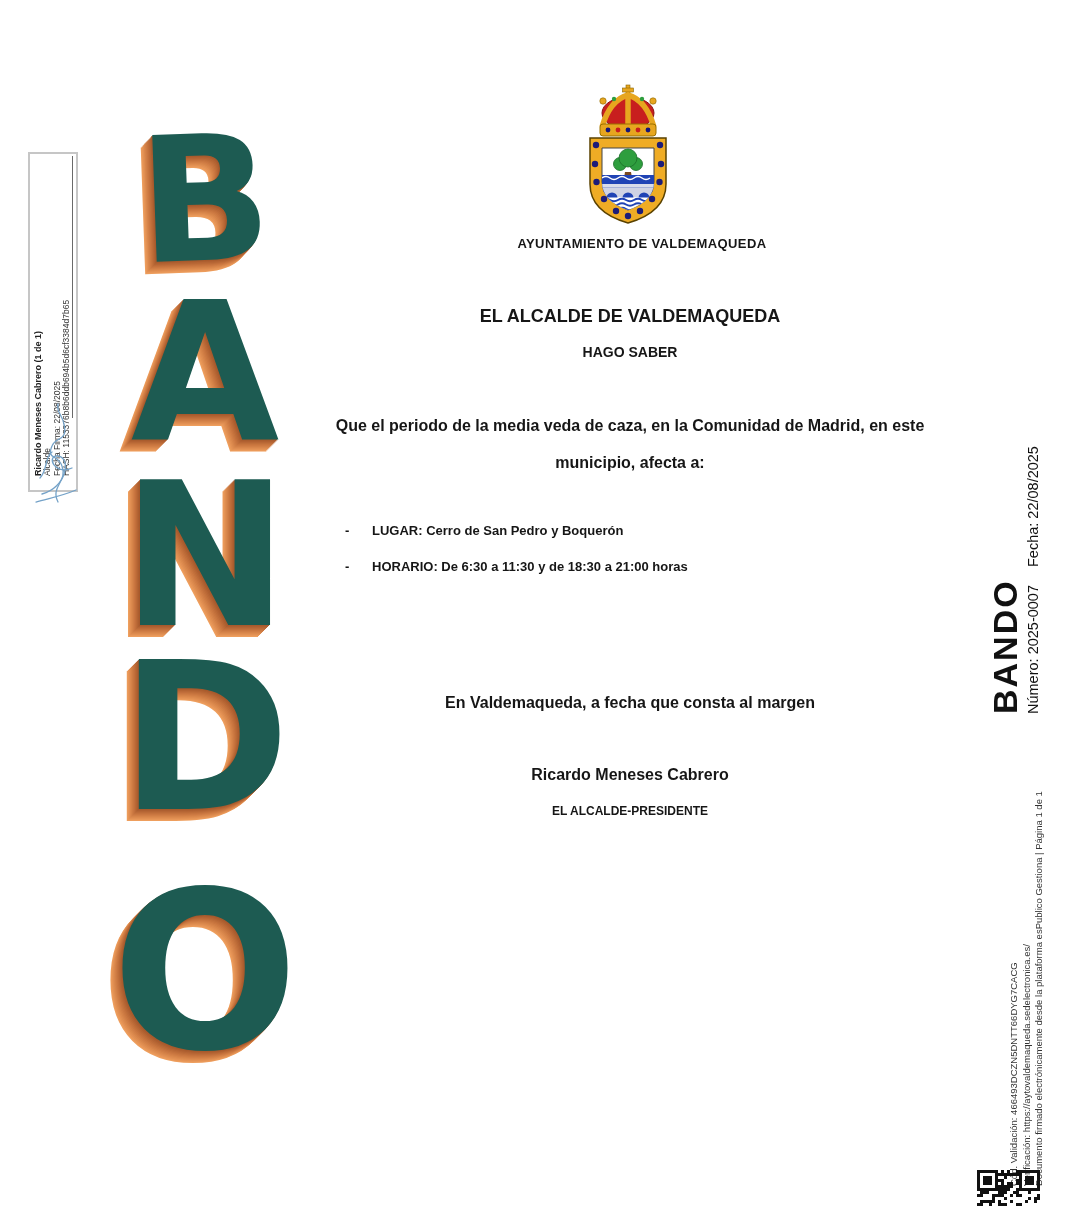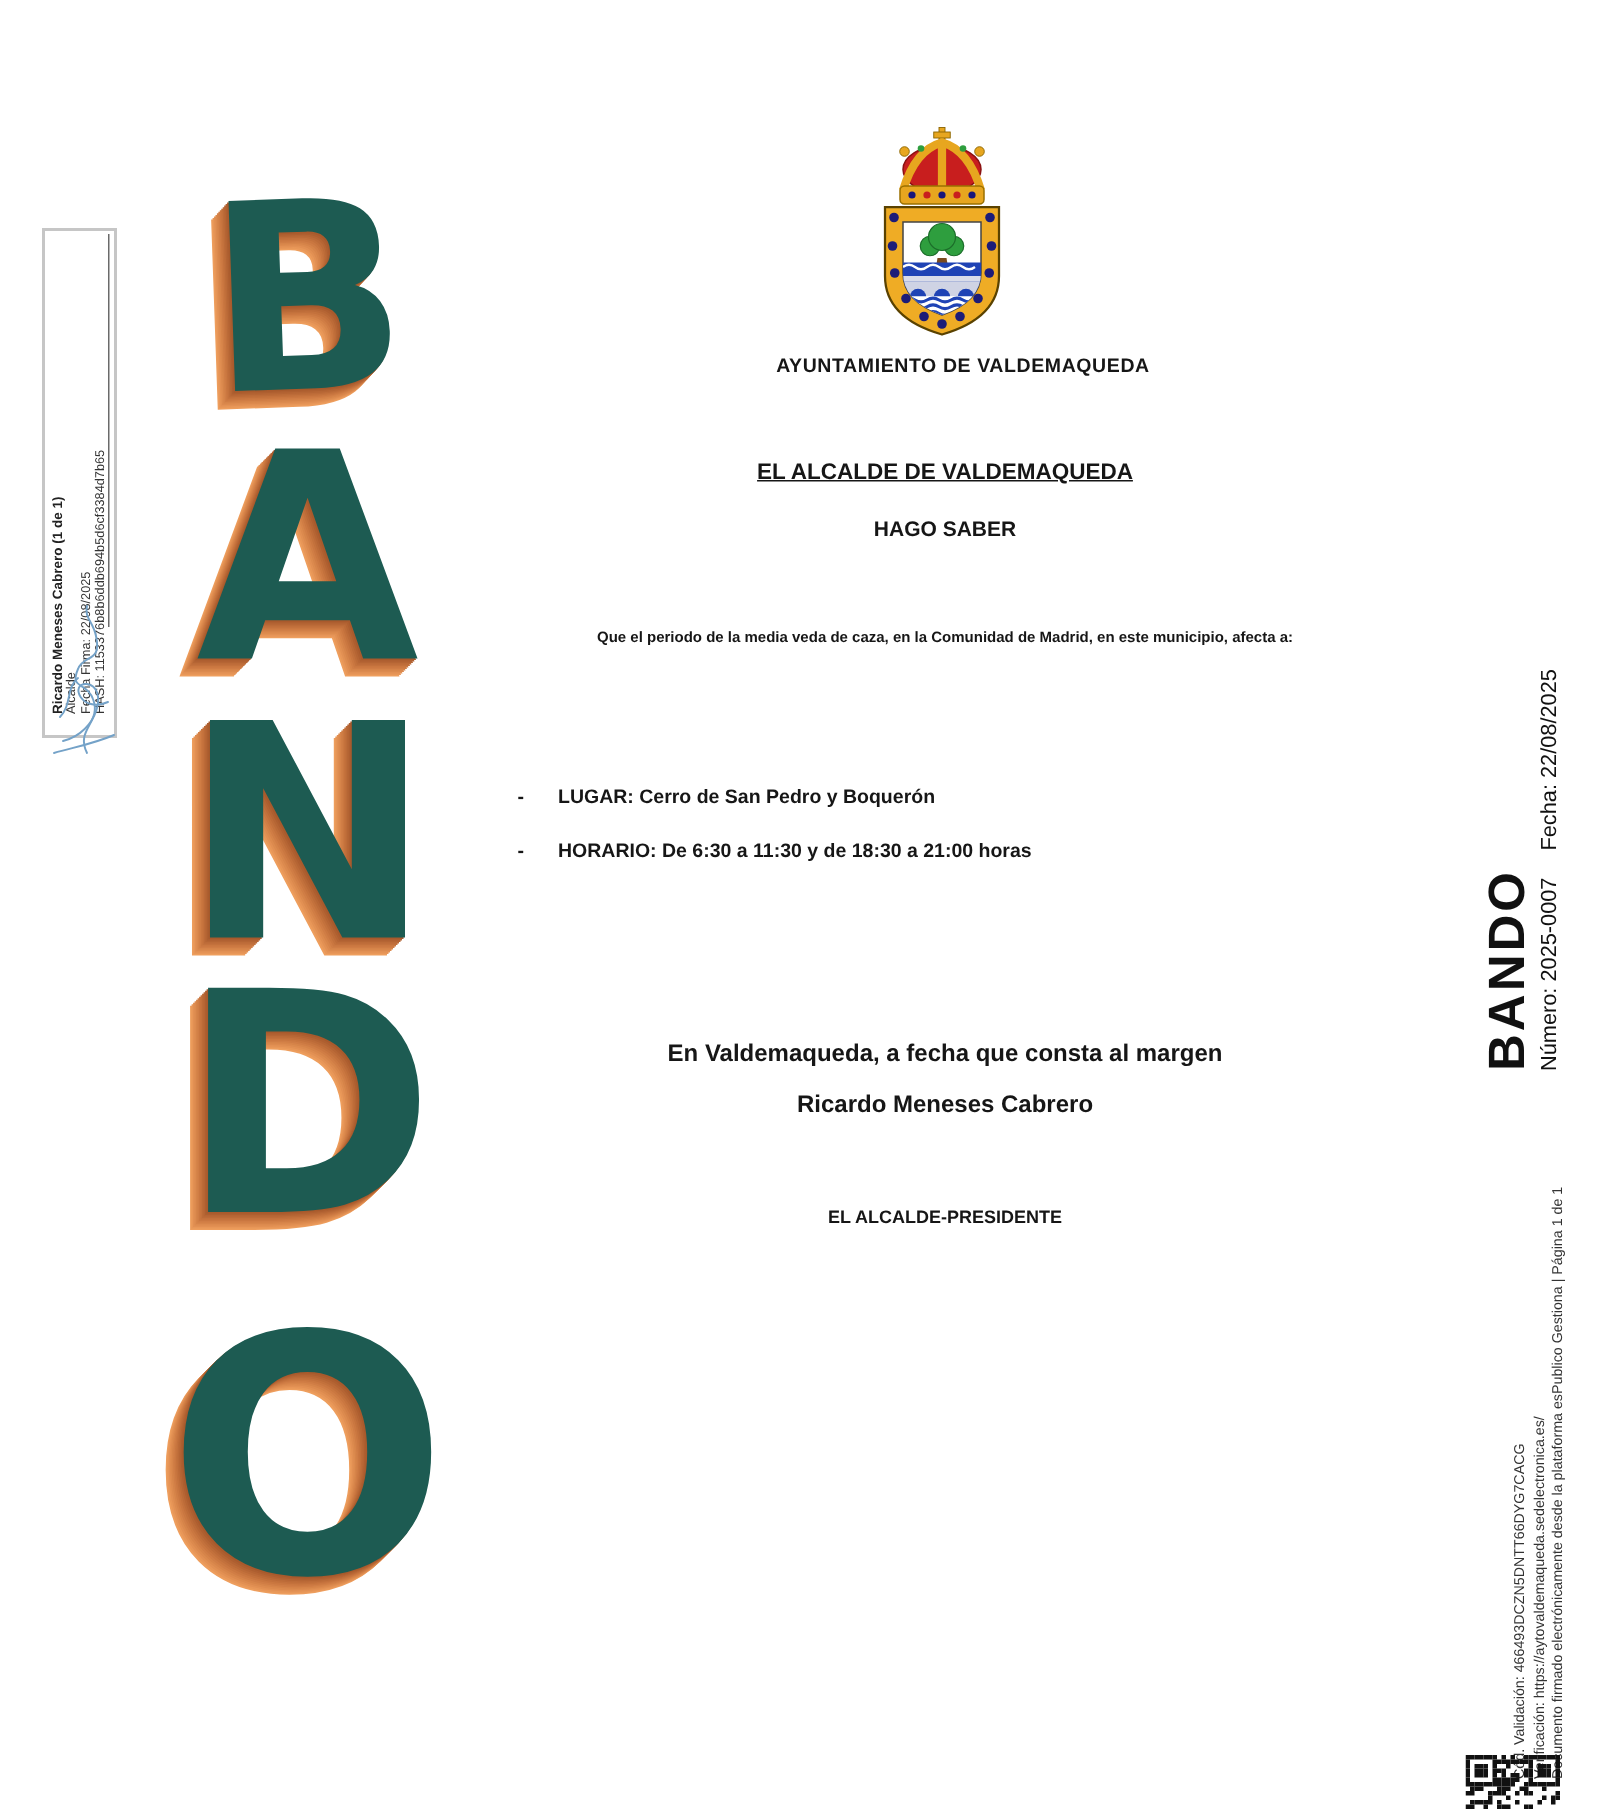--- a/index.html
+++ b/index.html
@@ -27,32 +27,32 @@
   .wm-d { top:636px; font-size:205px; }
   .wm-o { top:862px; font-size:220px; }
 
   
   .crest { position:absolute; left:558px; top:82px; width:140px; height:146px; }
 
   
   .org-title   { position:absolute; left:252px; top:236px; width:780px; text-align:center;
                  font-size:13px; font-weight:bold; letter-spacing:.4px; }
   .doc-h1      { position:absolute; left:240px; top:306px; width:780px; text-align:center;
-                 font-size:15px; font-weight:bold;text-decoration:underline; }
+                 font-size:18px; font-weight:bold; }
   .doc-h2      { position:absolute; left:240px; top:344px; width:780px; text-align:center;
                  font-size:14px; font-weight:bold; }
   .intro       { position:absolute; left:318px; top:407px; width:624px; text-align:center;
-                 font-size:10px; font-weight:bold; line-height:37px; }
+                 font-size:16px; font-weight:bold; line-height:37px; }
   .bullets     { position:absolute; left:345px; top:513px; width:600px; list-style:none; }
   .bullets li  { position:relative; padding-left:27px; font-size:13px; font-weight:bold;
                  line-height:36px; }
   .bullets li::before { content:"-"; position:absolute; left:0; top:0; font-weight:bold; }
   .closing     { position:absolute; left:240px; top:694px; width:780px; text-align:center;
                  font-size:16px; font-weight:bold; }
-  .signer-name { position:absolute; left:240px; top:728px; width:780px; text-align:center;
+  .signer-name { position:absolute; left:240px; top:766px; width:780px; text-align:center;
                  font-size:16px; font-weight:bold; }
   .signer-title{ position:absolute; left:240px; top:804px; width:780px; text-align:center;
                  font-size:12px; font-weight:bold; }
 
   
   .right-margin {
     position:absolute; left:986px; top:714px; width:280px; height:58px;
     transform:rotate(-90deg); transform-origin:top left;
   }
   .right-margin .rm-big  { font-size:34px; font-weight:bold; letter-spacing:2px;

